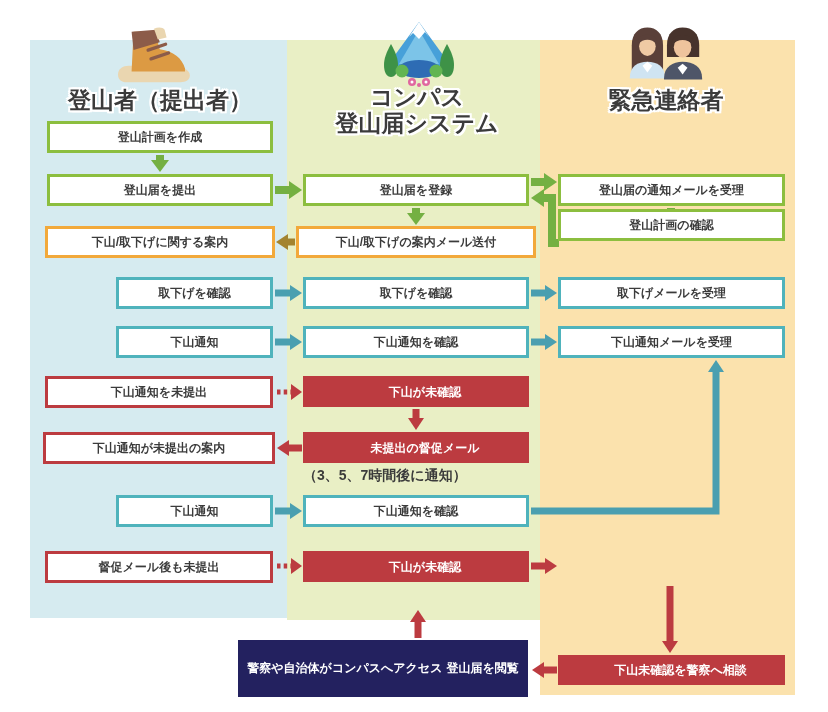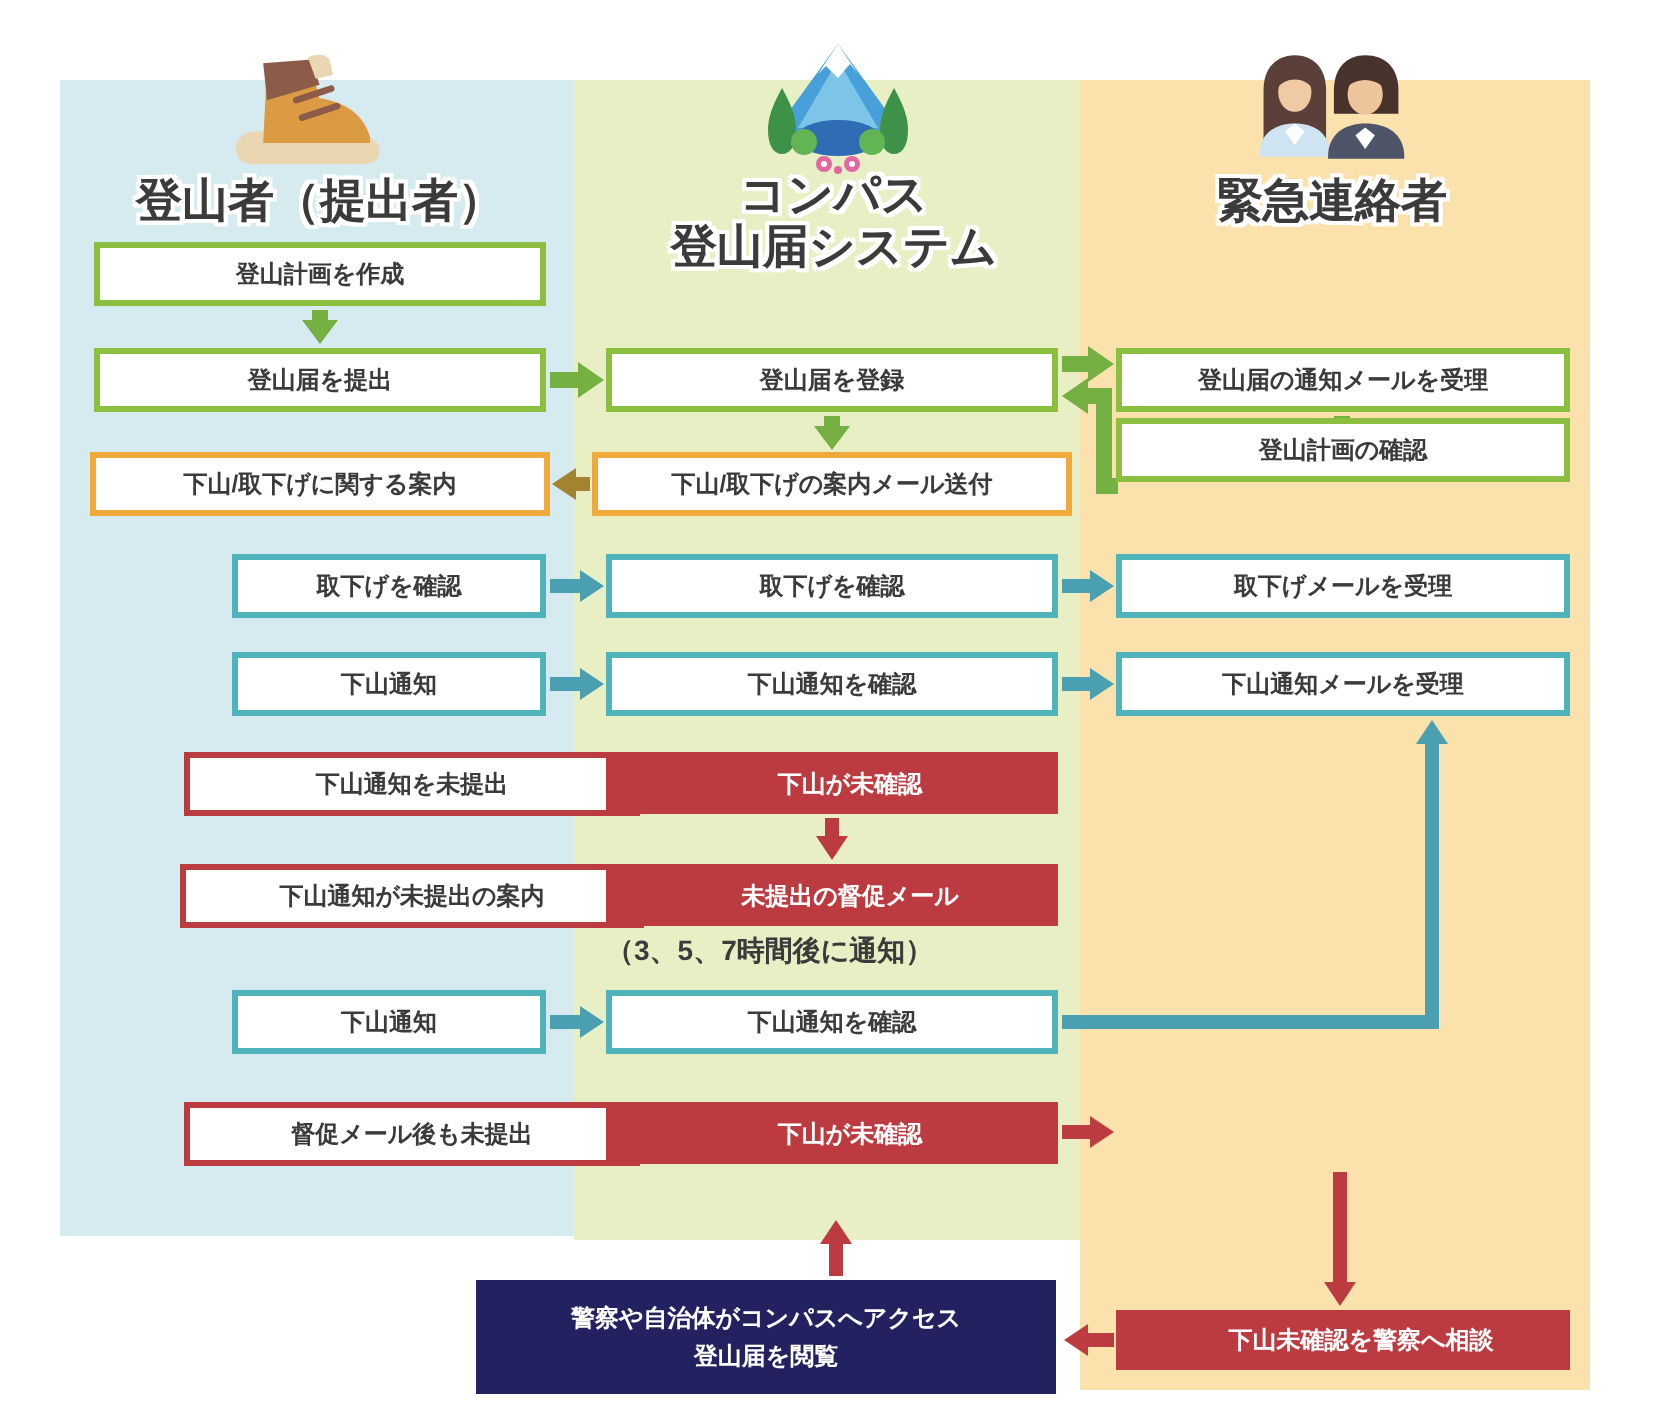--- a/index.html
+++ b/index.html
@@ -13,23 +13,23 @@
   .col-system{left:287px;top:40px;width:253px;height:580px;background:var(--column-system-bg);}
   .col-contact{left:540px;top:40px;width:255px;height:655px;background:var(--column-contact-bg);}
   #edges-svg{position:absolute;left:0;top:0;width:828px;height:712px;pointer-events:none;}
   .node{
     position:absolute;box-sizing:border-box;display:flex;align-items:center;justify-content:center;
     font-size:12px;font-weight:bold;color:var(--text);white-space:nowrap;line-height:1;background:#fff;
   }
   .n-green{border:3px solid var(--green);}
   .n-orange{border:3px solid var(--orange);text-align:right;}
   .n-teal{border:3px solid var(--teal);}
-  .n-redline{border:3px solid var(--red);margin-left:47px;}
+  .n-redline{border:3px solid var(--red);}
   .n-redfill{background:var(--red);color:#fff;border:none;padding-left:18px;}
-  .n-navy{background:var(--navy);color:#fff;border:none;flex-direction:column;gap:4px;}
+  .n-navy{background:var(--navy);color:#fff;border:none;flex-direction:row;gap:4px;}
   .n-navy div{line-height:1.2;}
   .note{
     position:absolute;text-align:left;font-size:14px;font-weight:bold;color:var(--text);white-space:nowrap;
   }
   .col-title{
     position:absolute;text-align:center;font-size:23px;font-weight:bold;color:var(--text);
     text-shadow:-2px 0 0 #fff,2px 0 0 #fff,0 -2px 0 #fff,0 2px 0 #fff,-2px -2px 0 #fff,2px -2px 0 #fff,-2px 2px 0 #fff,2px 2px 0 #fff;
     line-height:1.15;white-space:nowrap;
   }
   .icon{position:absolute;}

